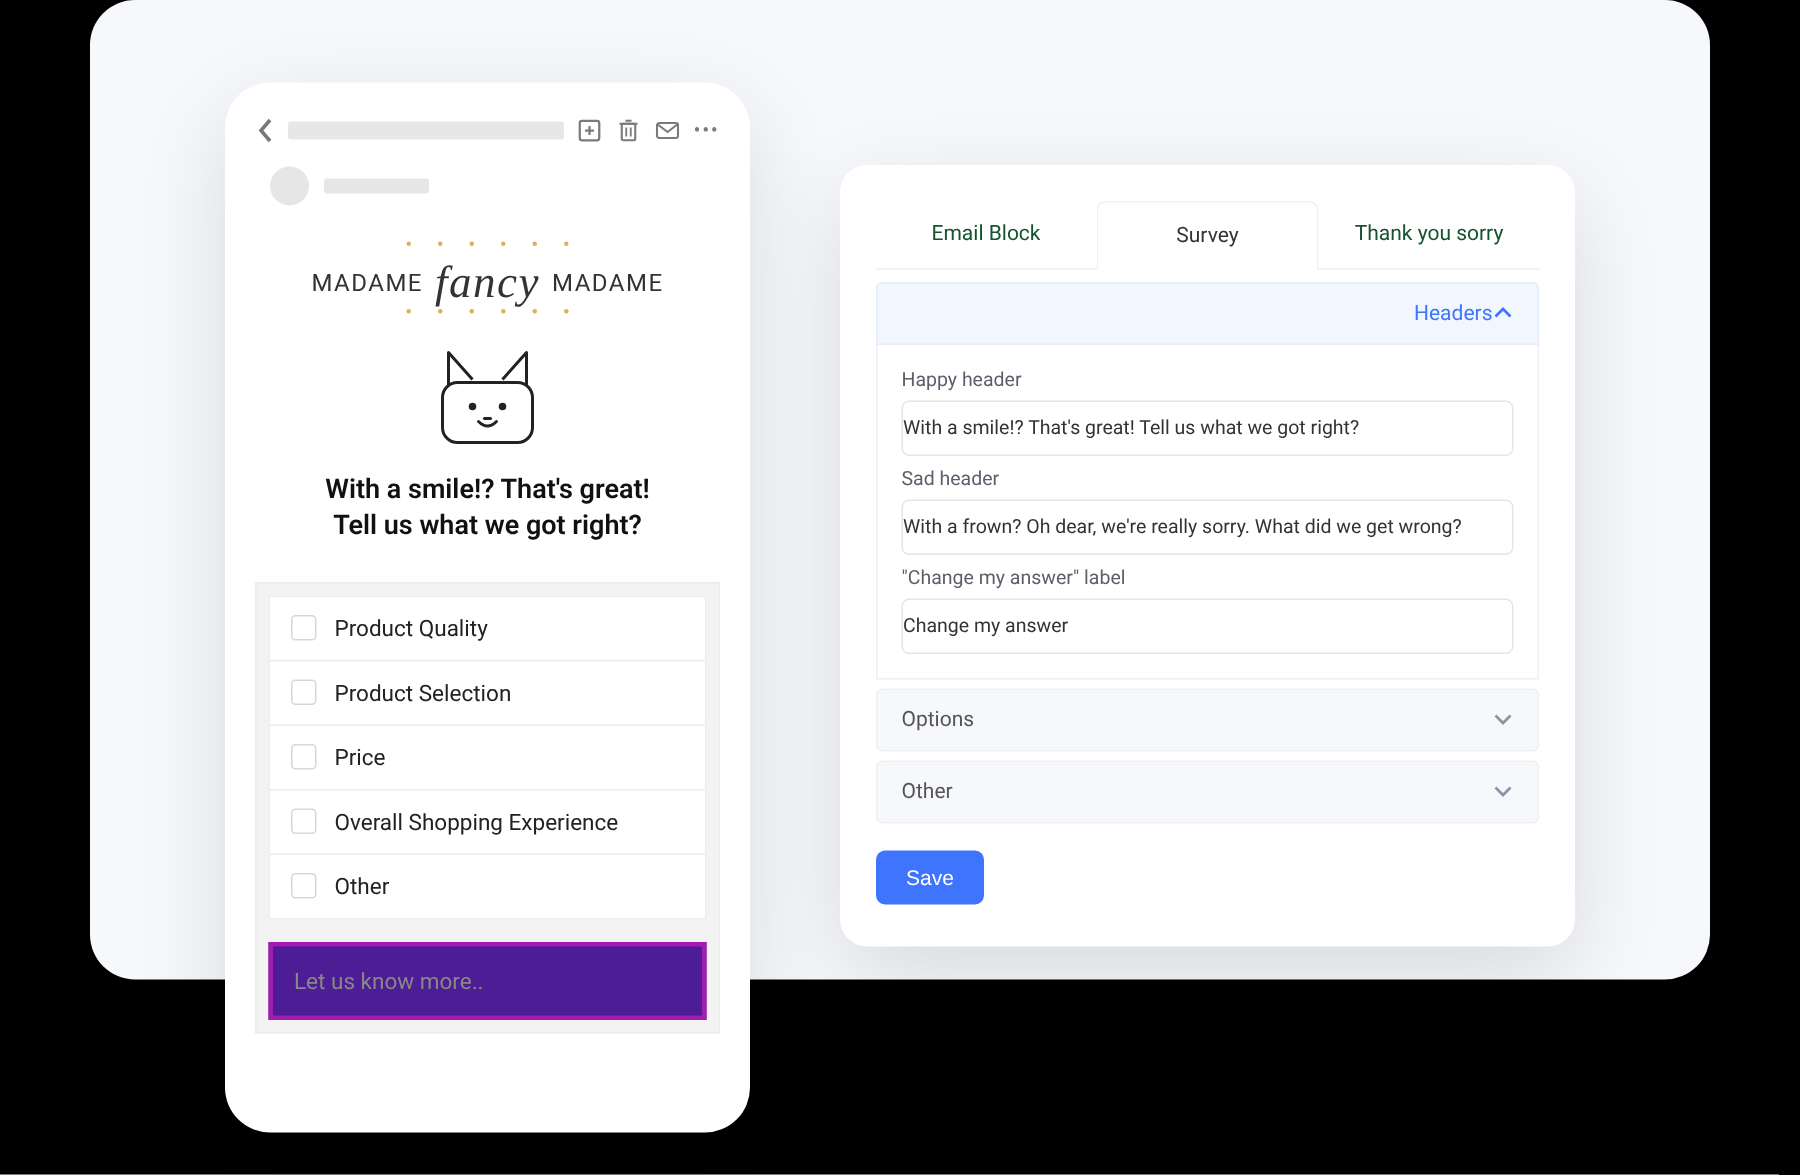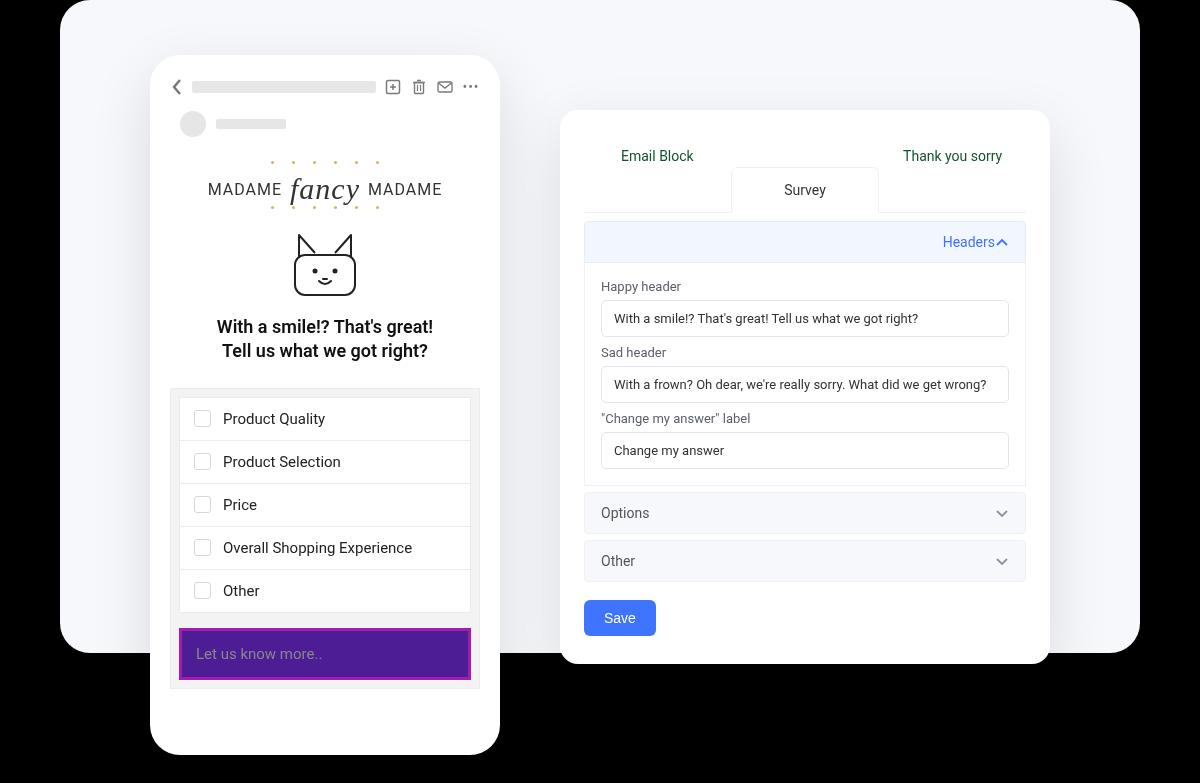--- a/index.html
+++ b/index.html
@@ -160,21 +160,20 @@
     color: #14532d;
     cursor: pointer;
   }
   .tab.active {
     color: #333;
     border: 1px solid #eef0f4;
     border-bottom: 1px solid #fff;
     border-radius: 6px 6px 0 0;
     margin-bottom: -1px;
     background: #fff;
-    margin-top: 33px;
   }
   .accordion-head {
     background: #f1f6ff;
     border: 1px solid #e6ecf7;
     padding: 12px 16px;
     display: flex;
     justify-content: flex-end;
     align-items: center;
     color: #3f74ff;
     font-size: 14px;
@@ -190,21 +189,21 @@
     font-size: 13px;
     color: #5a5f6a;
     margin-bottom: 6px;
     margin-top: 8px;
   }
   .field-label:first-child { margin-top: 0; }
   .text-input {
     width: 100%;
     border: 1px solid #e2e5eb;
     border-radius: 5px;
-    padding: 10px 12px;
+    padding: 10px 0;
     font-size: 13px;
     color: #333;
     font-family: inherit;
   }
   .collapsed-row {
     background: #f6f8fb;
     border: 1px solid #eef0f4;
     padding: 12px 16px;
     display: flex;
     justify-content: space-between;

